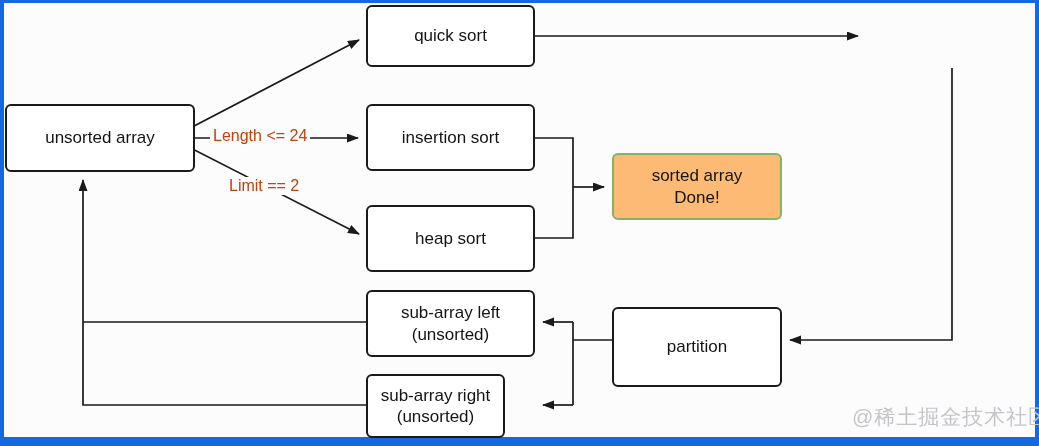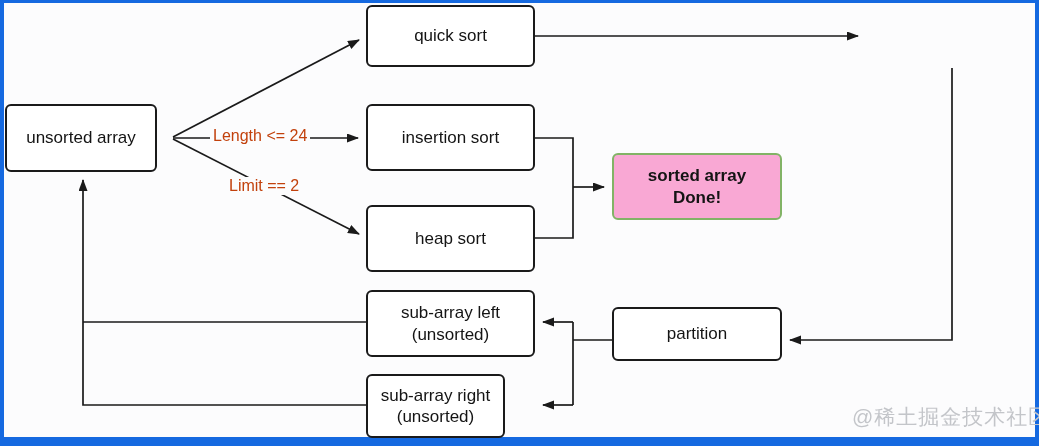--- a/index.html
+++ b/index.html
@@ -11,37 +11,37 @@
     background:#fcfcfd;z-index:0;
   }
   svg.edges{position:absolute;left:0;top:0;z-index:1;}
   .node{
     position:absolute;z-index:2;box-sizing:border-box;
     background:#ffffff;border:2px solid #1a1a1a;border-radius:6px;
     display:flex;flex-direction:column;align-items:center;justify-content:center;
     font-size:17px;color:#141414;line-height:1.25;text-align:center;
   }
   .node span{display:block;}
-  .node.green{background:#f9a8d4;border-color:#82b366;font-weight:bold;}
+  .node.green{background:#fdba74;border-color:#82b366;}
   .edge-label{
     position:absolute;z-index:2;background:#fcfcfd;padding:0 3px;
     font-size:16px;color:#c2410c;white-space:nowrap;
   }
   .watermark{
     position:absolute;z-index:2;left:852px;top:403px;
     font-size:21px;color:#c3c5c9;letter-spacing:1px;white-space:nowrap;
   }
   
-  #n-unsorted{left:5px;top:104px;width:152px;height:68px;}
+  #n-unsorted{left:5px;top:104px;width:190px;height:68px;}
   #n-quick{left:366px;top:5px;width:169px;height:62px;}
   #n-insertion{left:366px;top:104px;width:169px;height:67px;}
   #n-heap{left:366px;top:205px;width:169px;height:67px;}
   #n-sorted{left:612px;top:153px;width:170px;height:67px;}
   #n-pivot{left:866px;top:5px;width:167px;height:63px;}
-  #n-partition{left:612px;top:307px;width:170px;height:54px;}
+  #n-partition{left:612px;top:307px;width:170px;height:80px;}
   #n-subleft{left:366px;top:290px;width:169px;height:67px;}
   #n-subright{left:366px;top:374px;width:139px;height:64px;}
   #lbl-length{left:210px;top:127px;}
   #lbl-limit{left:226px;top:177px;}
 </style>
 </head>
 <body>
 
 <div class="frame">
   <div class="panel"></div>

